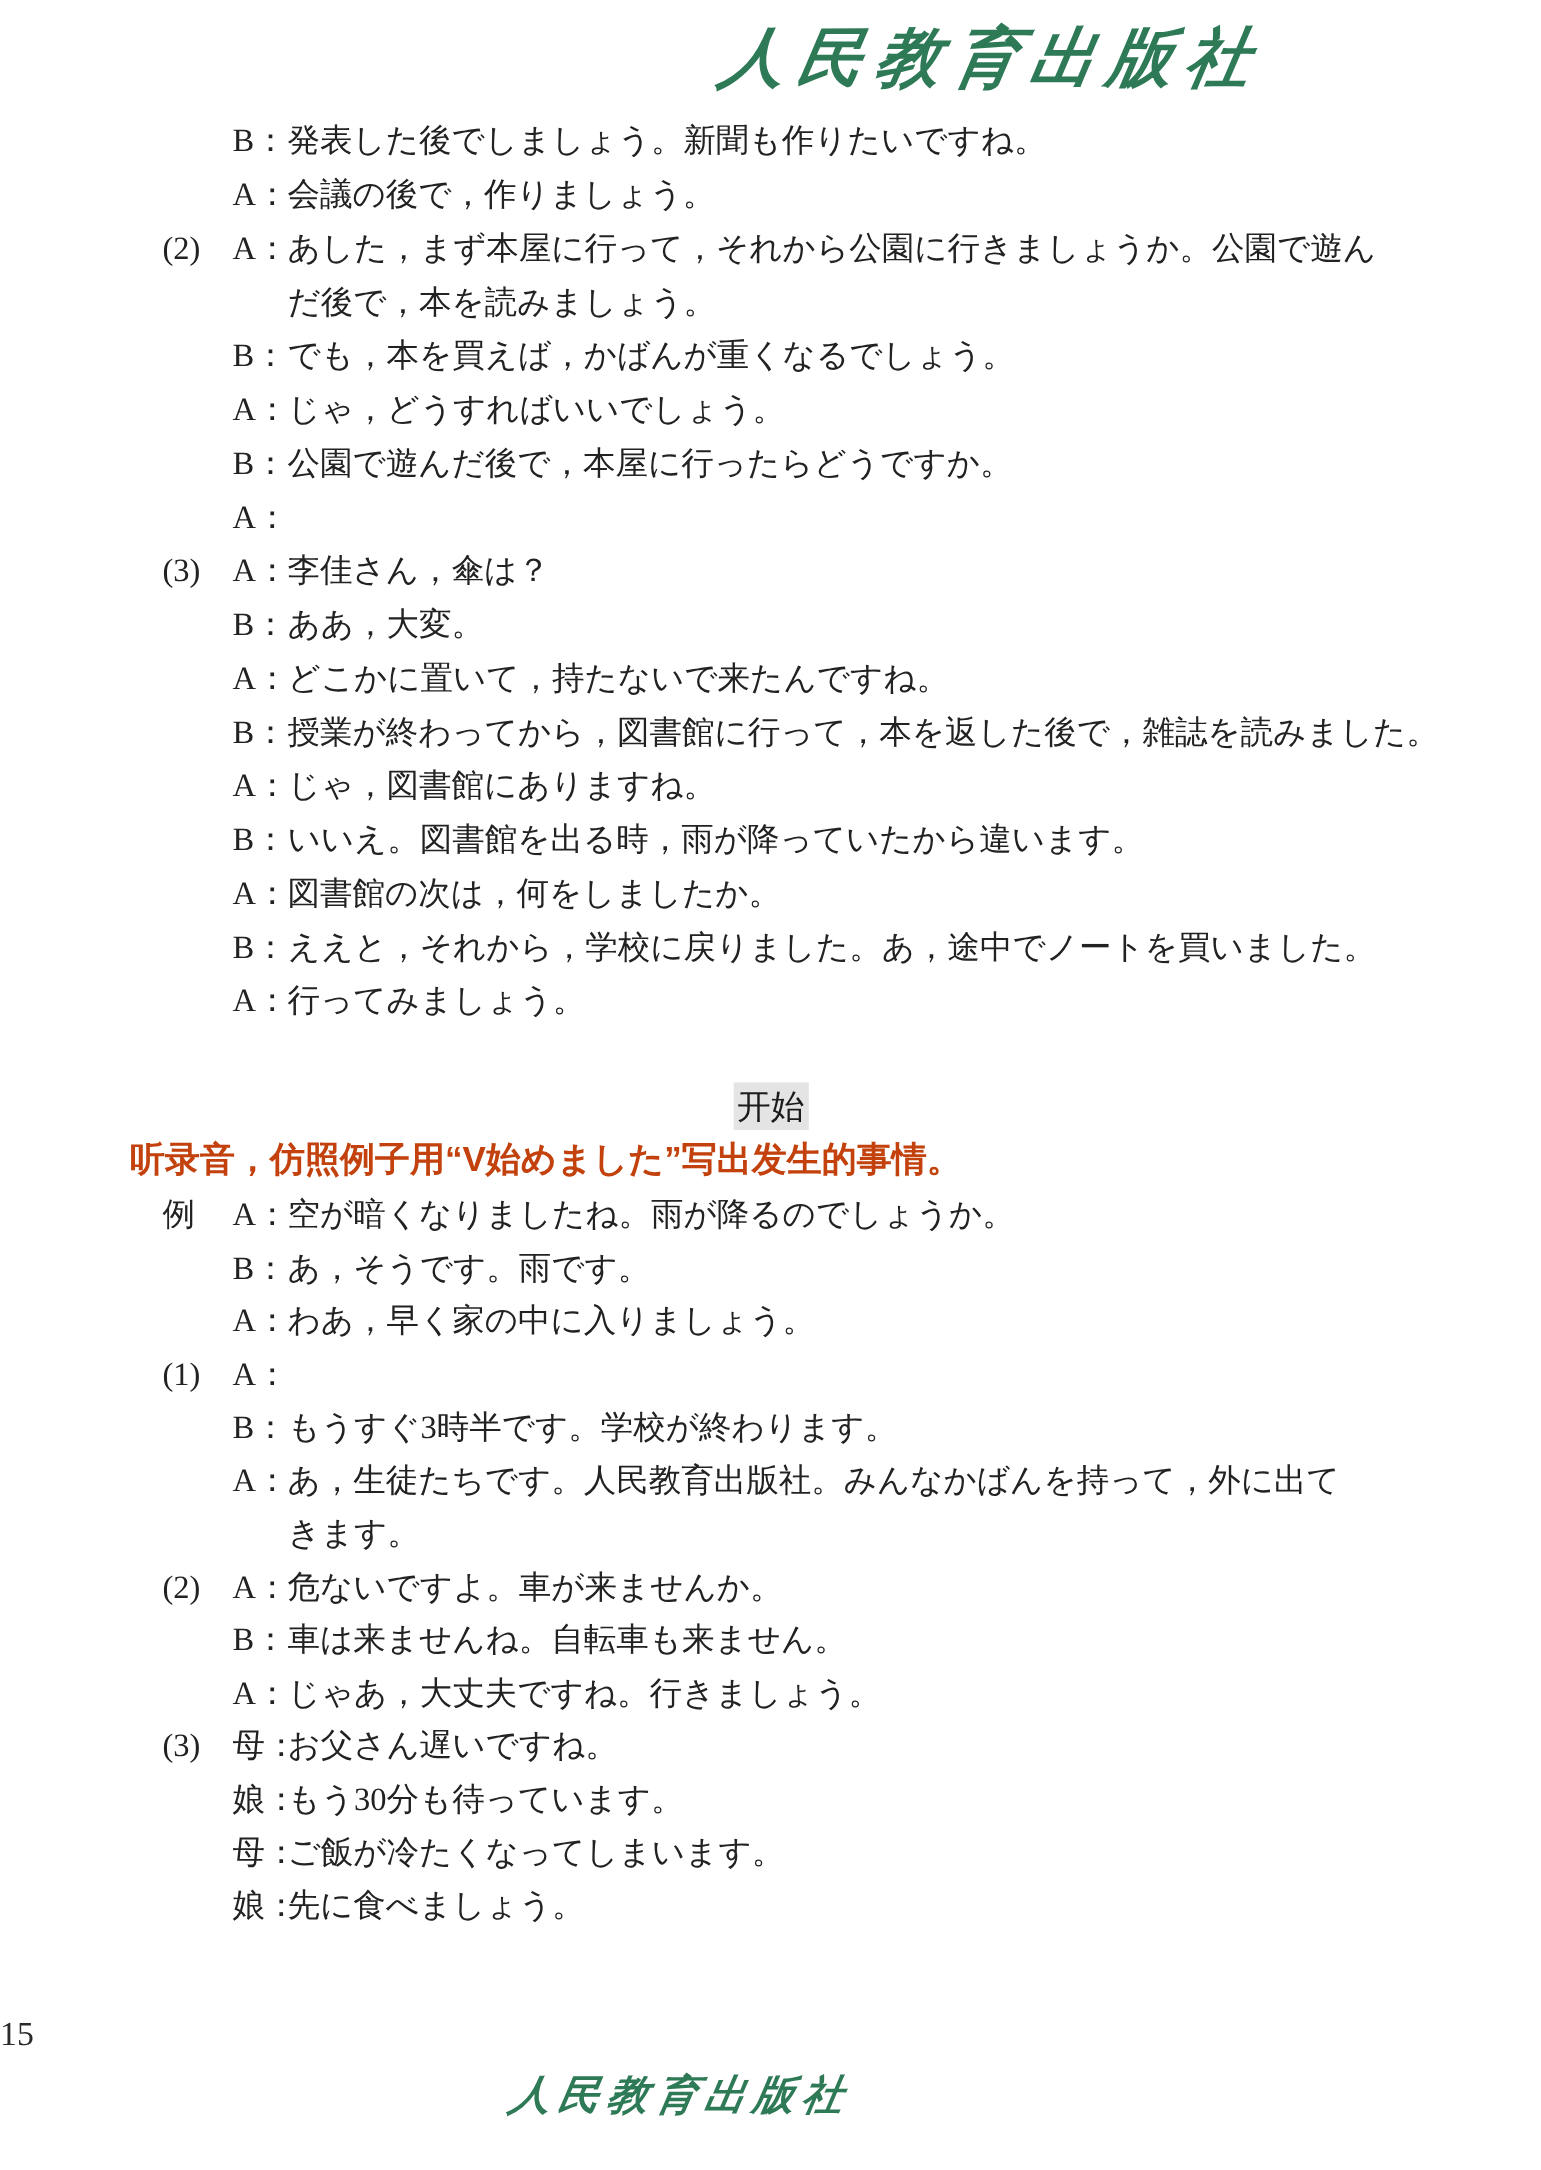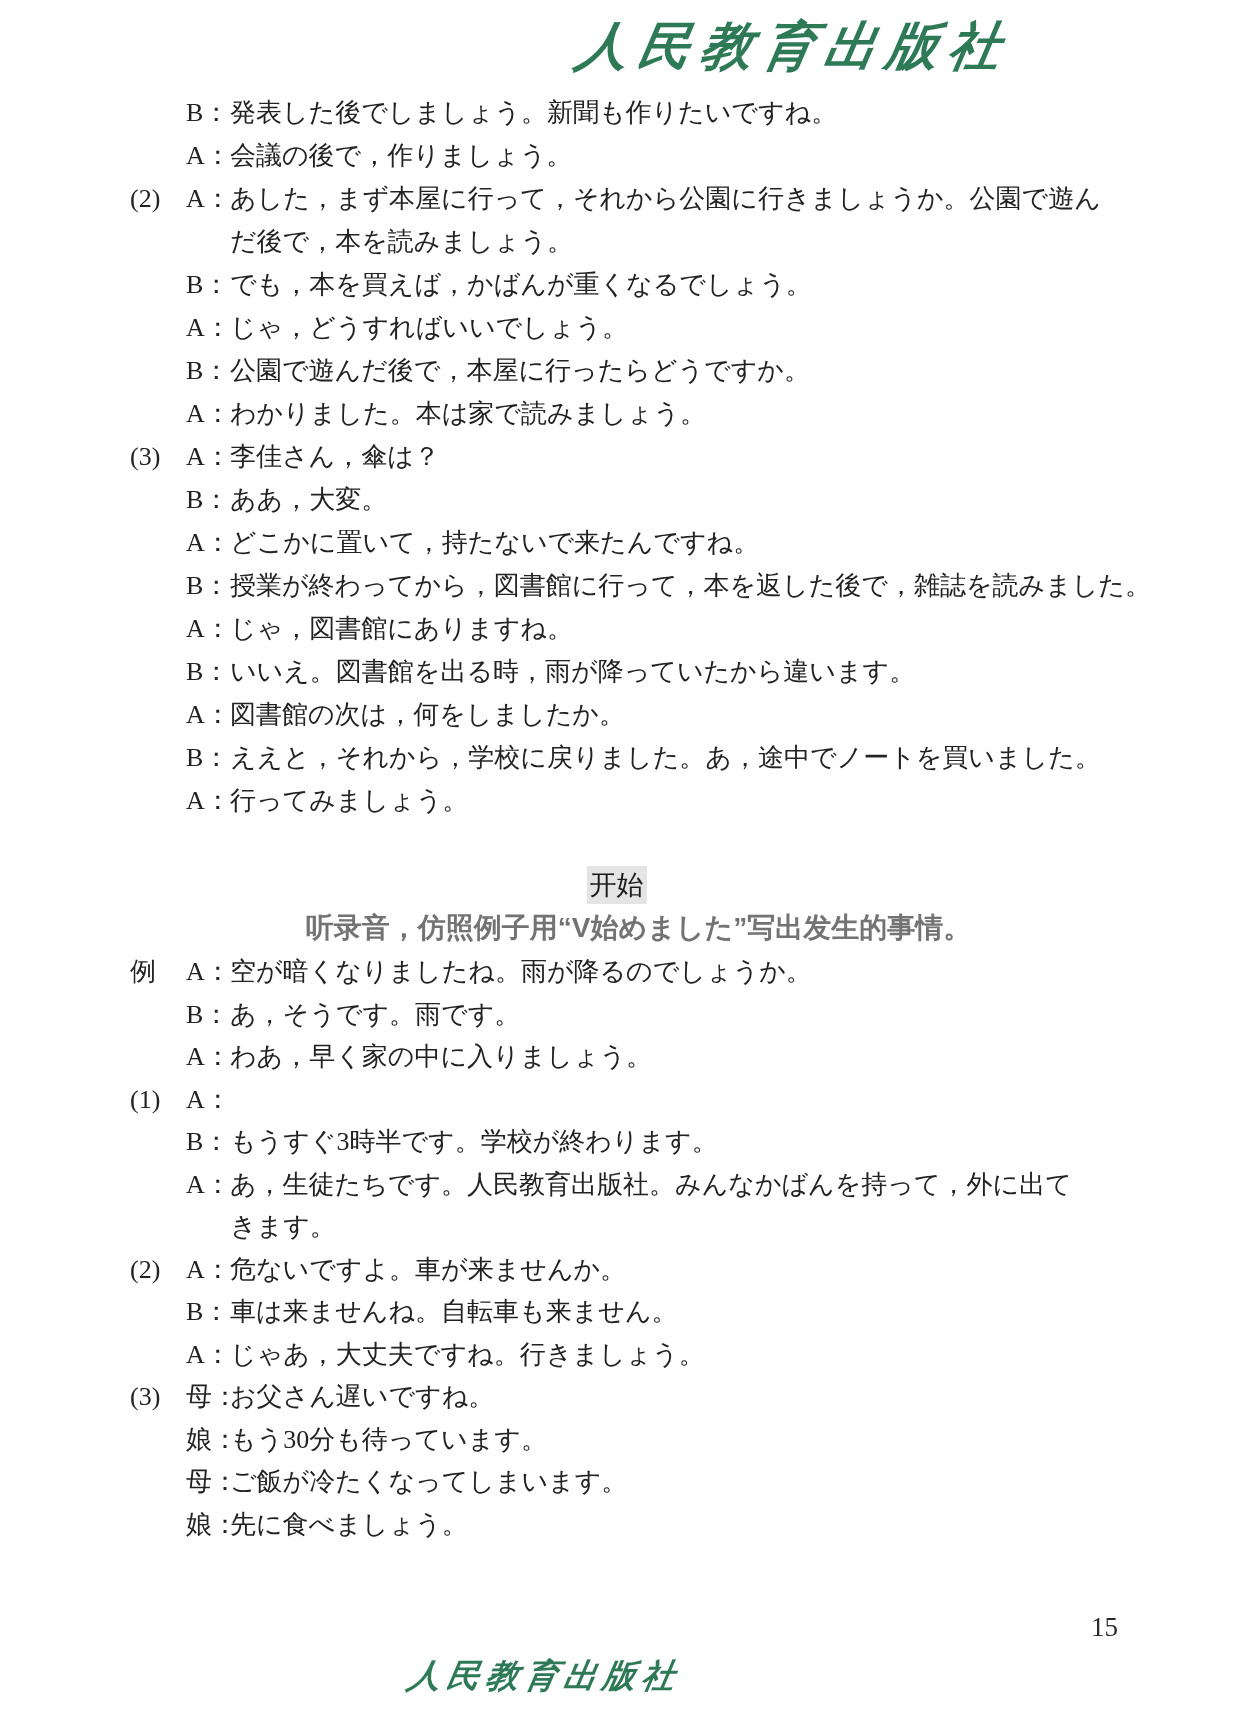--- a/index.html
+++ b/index.html
@@ -40,26 +40,26 @@
   .heading-row { position:absolute; top:866px; left:0; width:1233px; text-align:center; }
   .heading-hl {
     display:inline-block; font-size:27px; line-height:38px;
     background:#e4e4e4; padding:0 3px; color:#1b1b1b;
   }
 
   
   .instruction {
     position:absolute; top:909px; left:104px; right:60px;
     font-family:"Liberation Sans", sans-serif; font-weight:bold;
-    font-size:28px; line-height:38px; color:#737373; white-space:nowrap;text-align:center;
+    font-size:28px; line-height:38px; color:#c2410c; white-space:nowrap;
   }
 
   .page-number {
     position:absolute; top:1612px; left:0; width:1118px;
-    text-align:right; font-size:27px; color:#2a2a2a;
+    text-align:left; font-size:27px; color:#2a2a2a;
   }
 </style>
 </head>
 <body>
 
 <div class="page">
 
   <div class="logo logo-top">人民教育出版社</div>
 
   <div class="dialogue dialogue-1">
@@ -94,21 +94,20 @@
         <span class="text">じゃ，どうすればいいでしょう。</span>
       </div>
       <div class="line">
         <span class="marker"></span>
         <span class="speaker">B：</span>
         <span class="text">公園で遊んだ後で，本屋に行ったらどうですか。</span>
       </div>
       <div class="line">
         <span class="marker"></span>
         <span class="speaker">A：</span>
-        <span class="text">わかりました。本は家で読みましょう。</span>
       </div>
       <div class="line">
         <span class="marker">(3)</span>
         <span class="speaker">A：</span>
         <span class="text">李佳さん，傘は？</span>
       </div>
       <div class="line">
         <span class="marker"></span>
         <span class="speaker">B：</span>
         <span class="text">ああ，大変。</span>

